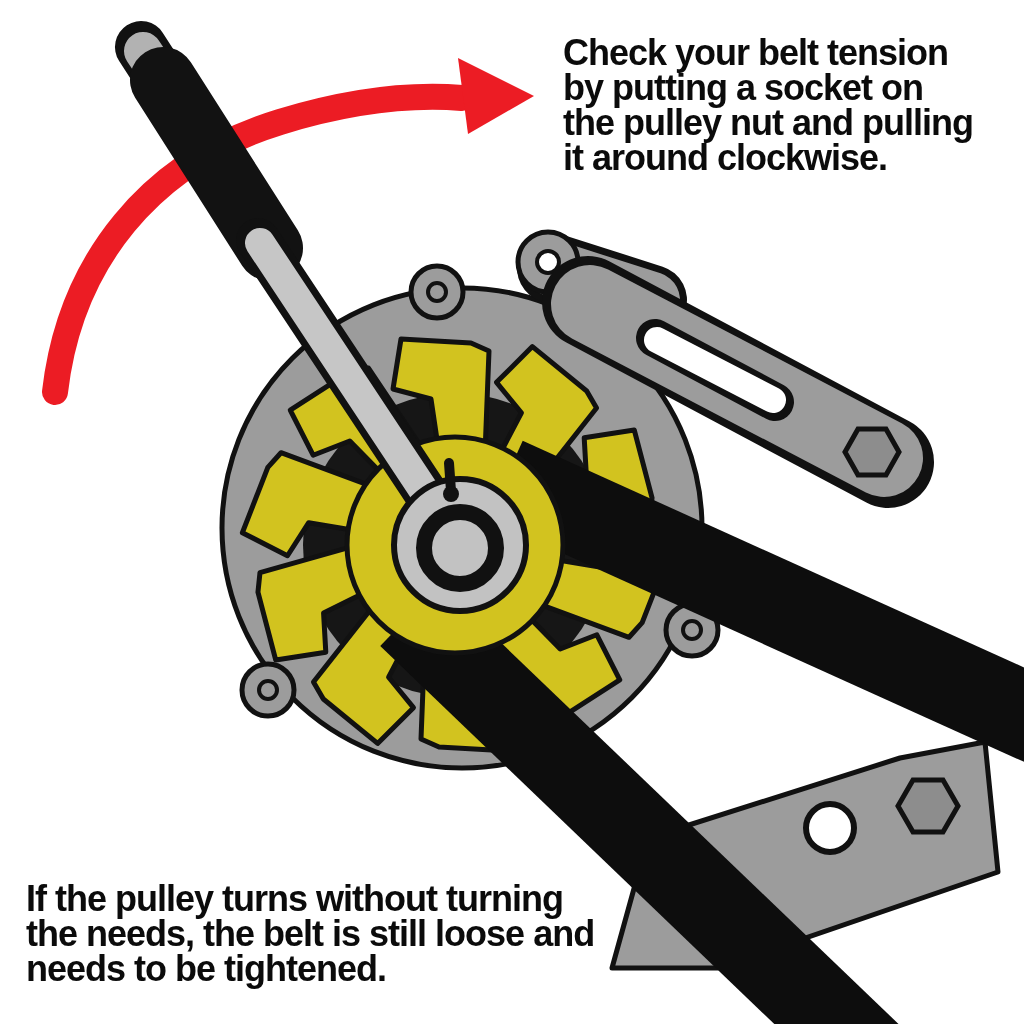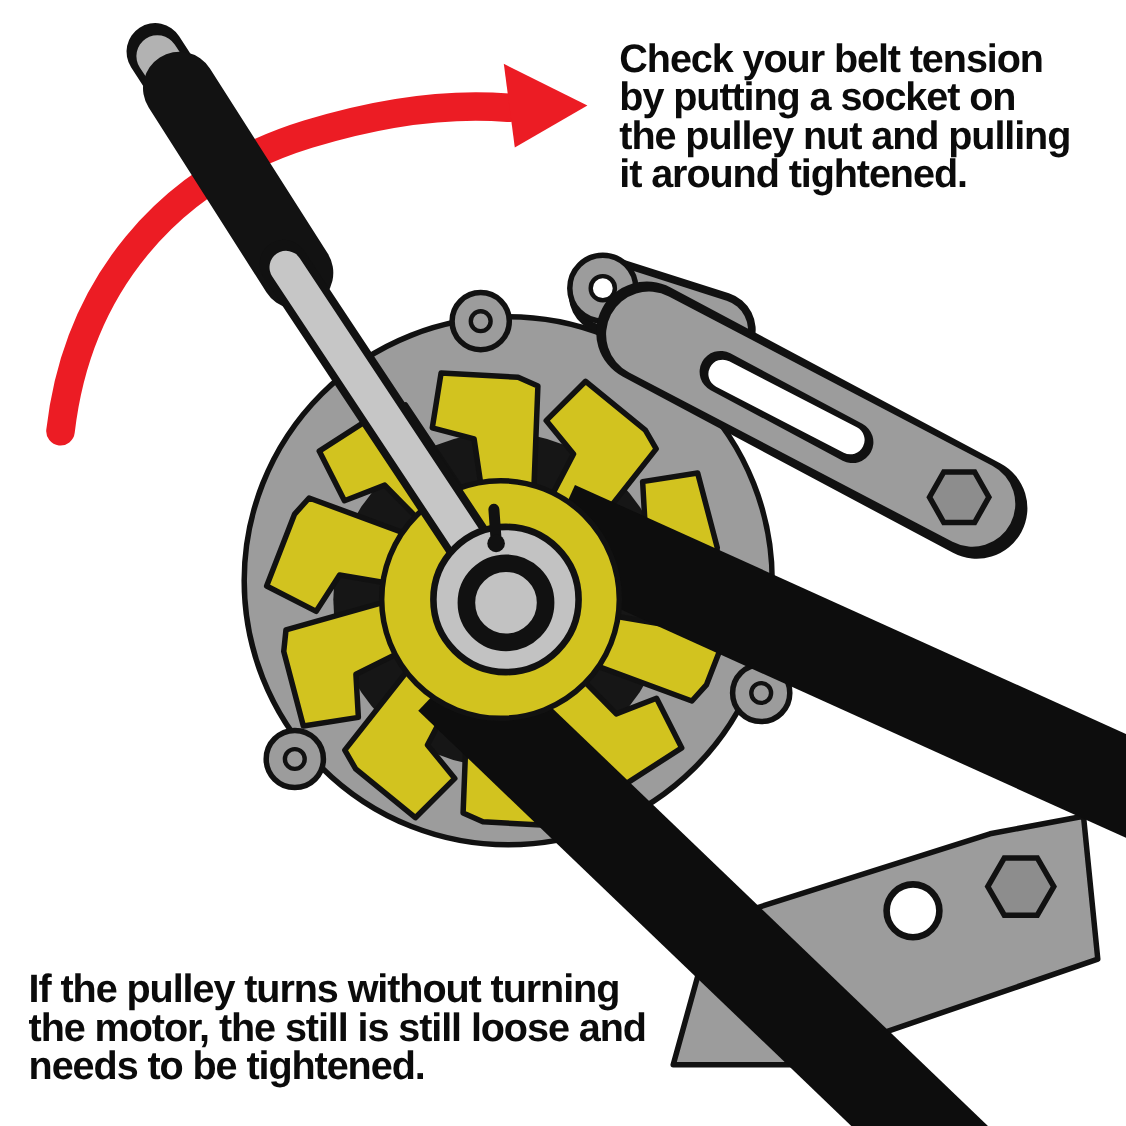--- a/index.html
+++ b/index.html
@@ -99,19 +99,19 @@
       <circle cx="460" cy="545" r="66" fill="#c2c2c2" stroke="#111" stroke-width="6"></circle>
       <circle cx="460" cy="548" r="36" fill="#c2c2c2" stroke="#111" stroke-width="16"></circle>
       <line x1="449" y1="463" x2="451" y2="491" stroke="#111" stroke-width="10" stroke-linecap="round"></line>
       <circle cx="451" cy="494" r="8" fill="#111"></circle>
     </g>
   </svg>
 
   <div class="caption top">Check your belt tension
 by putting a socket on
 the pulley nut and pulling
-it around tightened.</div>
+it around clockwise.</div>
 
   <div class="caption bottom">If the pulley turns without turning
-the motor, the still is still loose and
+the needs, the belt is still loose and
 needs to be tightened.</div>
 
 </div>
 
 </body></html>

